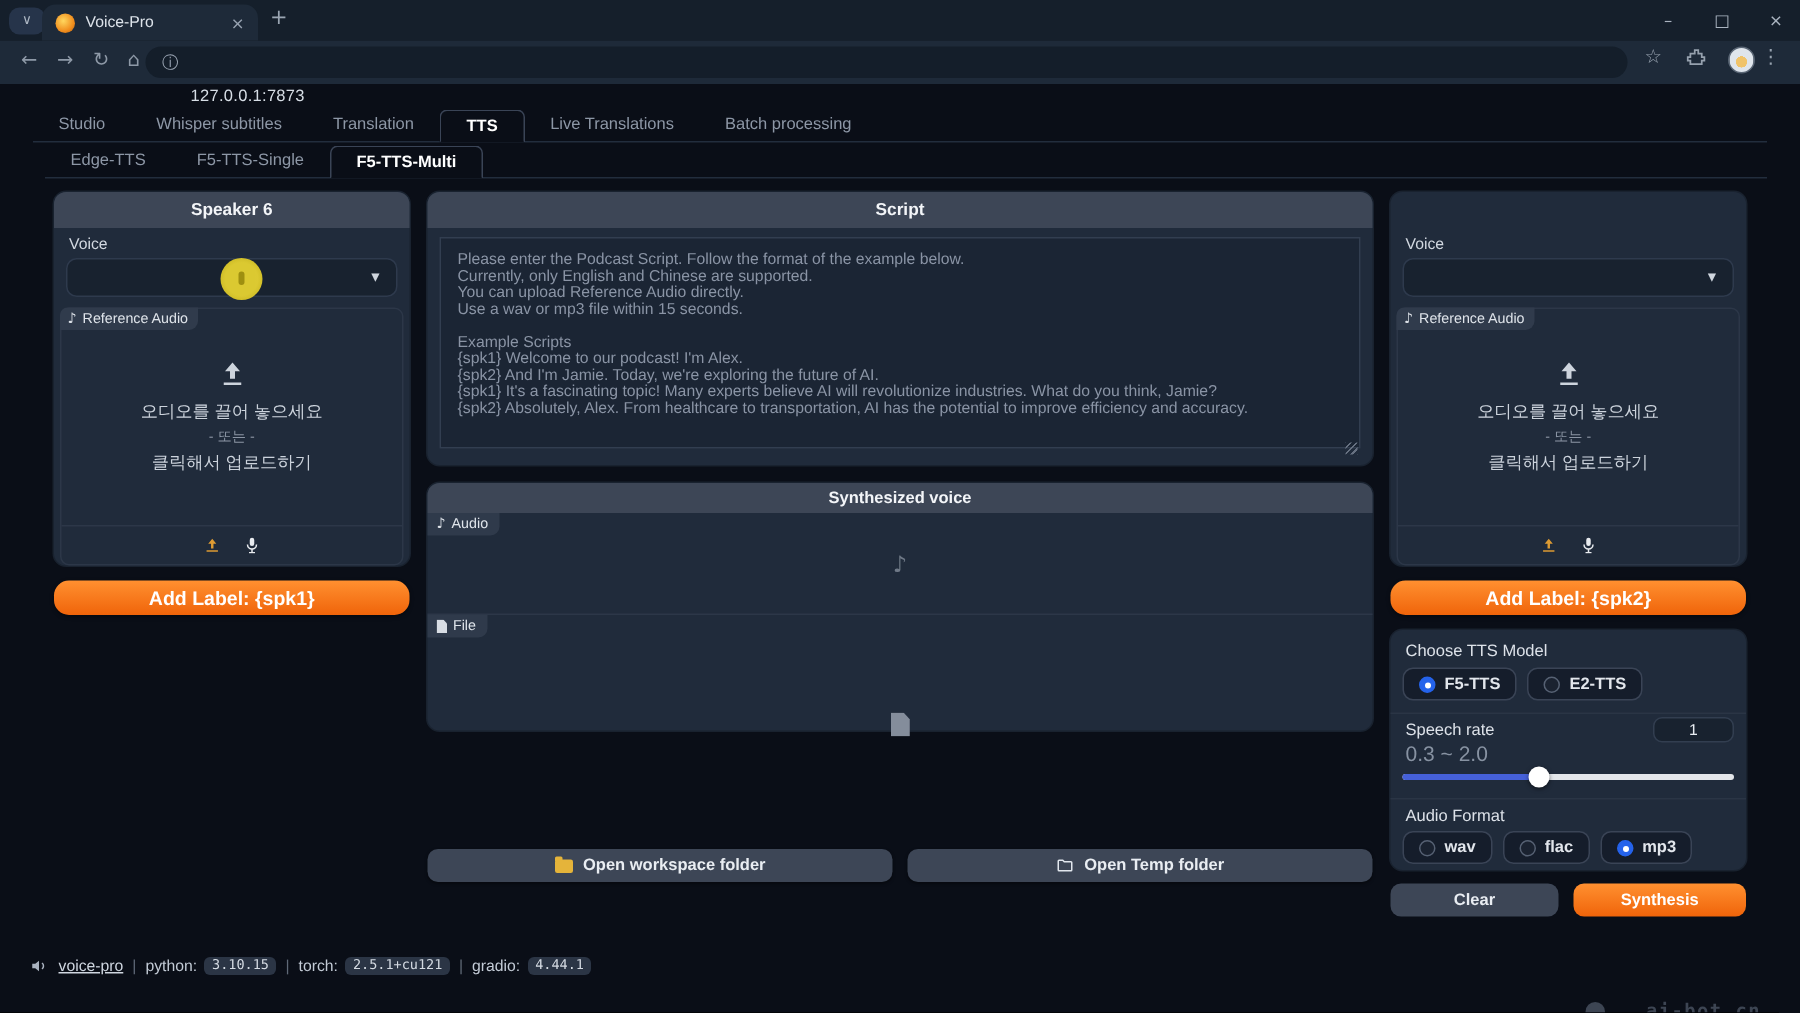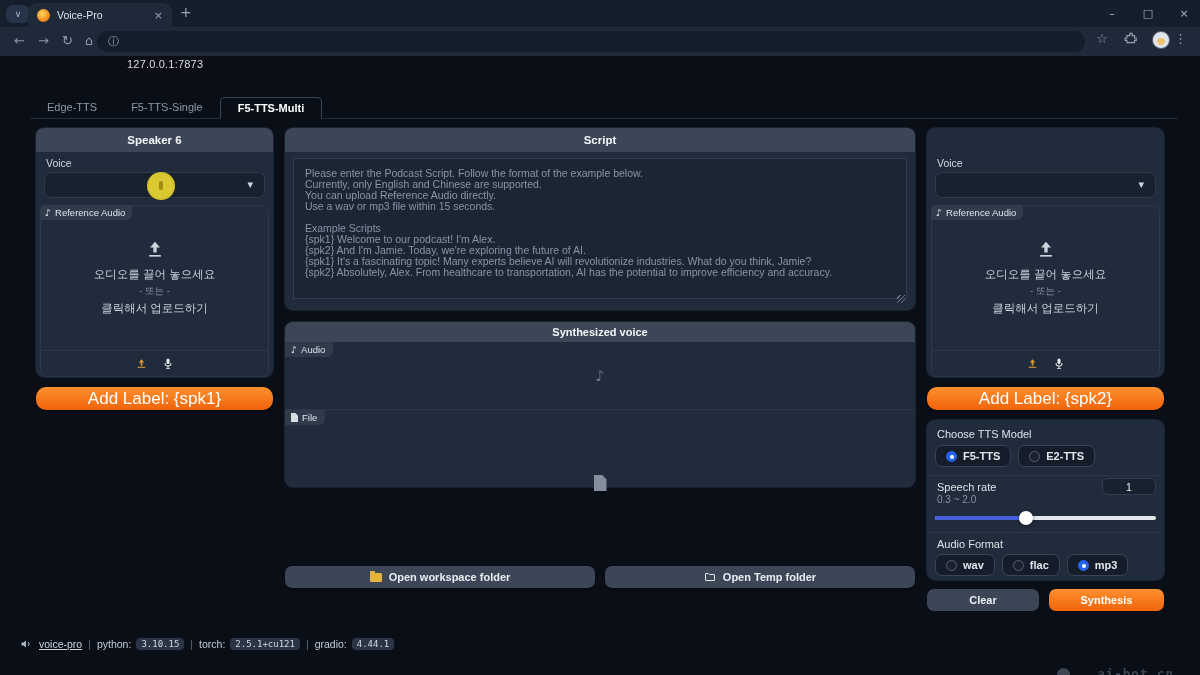--- a/index.html
+++ b/index.html
@@ -59,21 +59,21 @@
   .drop-area { position:absolute; left:0; top:0; right:0; bottom:26px; display:flex; flex-direction:column;
                align-items:center; justify-content:center; gap:3px; }
   .drop-l1,.drop-l3 { font-size:11.5px; color:#ccd3dc; }
   .drop-l2 { font-size:9.5px; color:#8b95a4; }
   .up-ico { color:#cdd4dd; margin-bottom:4px; }
   .ref-bar { position:absolute; left:0; right:0; bottom:0; height:26px; border-top:1px solid #2c3748;
              display:flex; align-items:center; justify-content:center; gap:14px; }
   .ico-up-sm { color:#dd9b33; } .ico-mic { color:#e8ebef; }
 
   .add-btn { position:absolute; width:237px; height:23px; top:387px; border-radius:10px;
-             background:linear-gradient(180deg,#ff9030,#f0640a); color:#fff; font-weight:normal; font-size:17px;
+             background:linear-gradient(180deg,#ff9030,#f0640a); color:#fff; font-weight:bold; font-size:13px;
              display:flex; align-items:center; justify-content:center; box-shadow:0 1px 3px rgba(0,0,0,.45); }
 
   .click-dot { position:absolute; left:147px; top:172px; width:28px; height:28px; border-radius:50%;
                background:radial-gradient(circle,#e6d232 0 55%, #c7b314 100%); opacity:.95; z-index:5; }
   .click-dot::after { content:""; position:absolute; left:12px; top:9px; width:4px; height:9px;
                       background:#a6950f; border-radius:2px; }
 
   
   .script-panel { left:285px; top:128px; width:630px; height:182px; }
   .script-box { position:absolute; left:8px; top:30px; width:614px; height:141px; background:#1b2534;
@@ -111,21 +111,21 @@
   .chip { height:22px; display:flex; align-items:center; gap:6px; padding:0 10px; background:#151d2b;
           border:1px solid #3a4456; border-radius:7px; font-size:11px; font-weight:bold; color:#e2e6ec; }
   .radio { width:11px; height:11px; border-radius:50%; border:1.5px solid #566173; background:#1a2230; flex:none; }
   .radio.on { border-color:#2563eb; background:#2563eb; position:relative; }
   .radio.on::after { content:""; position:absolute; left:3px; top:3px; width:4px; height:4px;
                      border-radius:50%; background:#fff; }
   .divider { position:absolute; left:0; right:0; border-top:1px solid #2a3545; }
   .num-input { position:absolute; right:8px; top:58px; width:54px; height:17px; background:#18222f;
                border:1px solid #323e50; border-radius:6px; color:#e8ecf1; font-size:10.5px;
                display:flex; align-items:center; justify-content:center; }
-  .range-note { position:absolute; left:10px; top:74px; font-size:10px; color:#8792a2; }
+  .range-note { position:absolute; left:10px; top:74px; font-size:14px; color:#8792a2; }
   .slider { position:absolute; left:8px; top:91px; width:221px; height:14px; }
   .slider .track { position:absolute; left:0; right:0; top:5px; height:4px; border-radius:2px; background:#e3e6ea; }
   .slider .fill { position:absolute; left:0; top:5px; width:41%; height:4px; border-radius:2px 0 0 2px; background:#4560d8; }
   .slider .knob { position:absolute; left:calc(41% - 7px); top:0; width:14px; height:14px; border-radius:50%;
                   background:#fff; box-shadow:0 1px 3px rgba(0,0,0,.55); }
 
   .clear-btn { position:absolute; left:927px; top:589px; width:112px; height:22px; background:#3d4656;
                border-radius:7px; display:flex; align-items:center; justify-content:center; font-size:11px;
                font-weight:bold; color:#e9edf2; }
   .synth-btn { position:absolute; left:1049px; top:589px; width:115px; height:22px; border-radius:7px;
@@ -182,20 +182,28 @@
     <span class="info-ico g">ⓘ</span>
     <span class="url">127.0.0.1:7873</span>
   </div>
   <span class="tb-right g" style="right:92px">☆</span>
   <svg class="tb-right" style="right:62px;width:14px;height:14px" viewBox="0 0 24 24" fill="none" stroke="#96a1ae" stroke-width="2">
       <path d="M10 4h4v4h4v4h3v4h-3v4H5v-4H2v-4h3V8h5z"></path>
     </svg>
   <div class="avatar"></div>
   <span class="tb-right g" style="right:13px">⋮</span>
 
+  <div class="tabrow main-tabs">
+    <div class="t">Studio</div>
+    <div class="t">Whisper subtitles</div>
+    <div class="t">Translation</div>
+    <div class="t active">TTS</div>
+    <div class="t">Live Translations</div>
+    <div class="t">Batch processing</div>
+  </div>
 
   <div class="tabrow sub-tabs">
     <div class="t">Edge-TTS</div>
     <div class="t">F5-TTS-Single</div>
     <div class="t active">F5-TTS-Multi</div>
   </div>
 
   <div class="panel spk" style="left:36px">
     <div class="panel-h">Speaker 6</div>
     <div class="voice-label">Voice</div>

